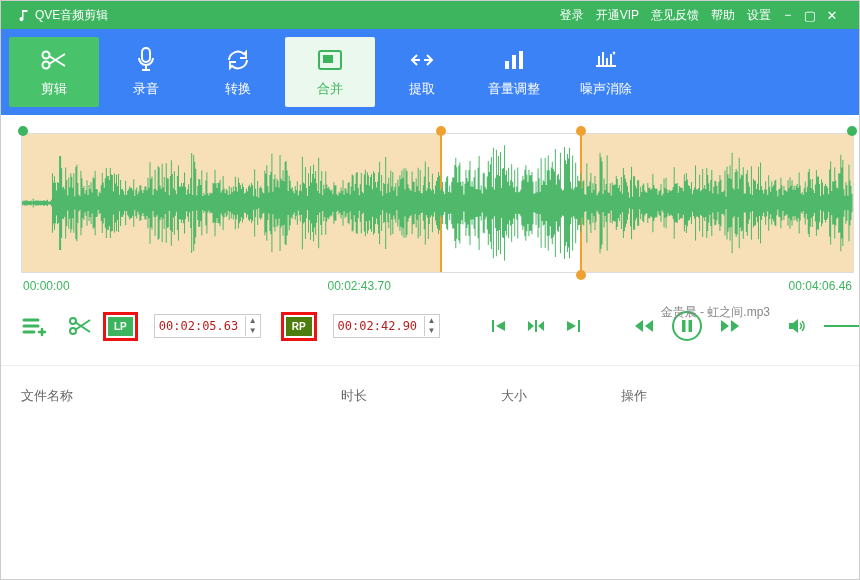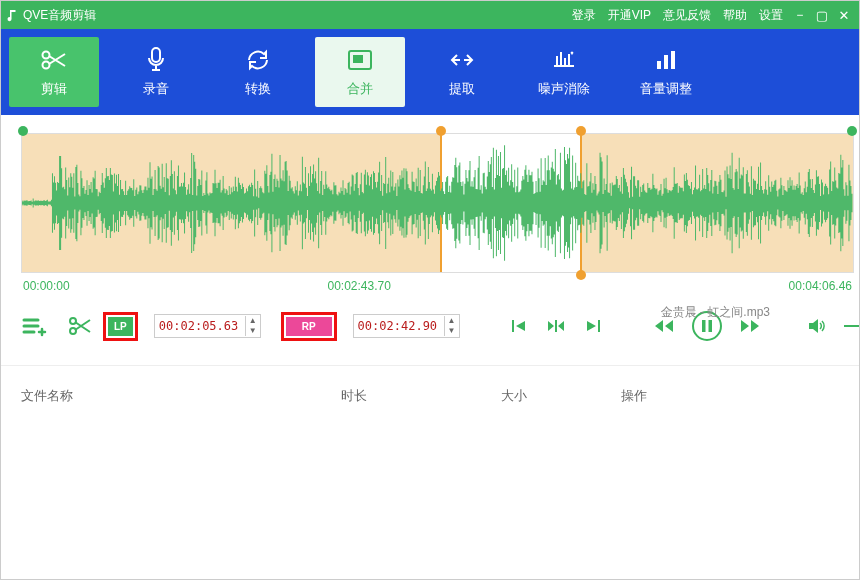--- a/index.html
+++ b/index.html
@@ -1,22 +1,22 @@
 <!DOCTYPE html>
 <html><head>
 <meta charset="utf-8">
 <style>
 * { margin: 0; padding: 0; box-sizing: border-box; font-family: "Microsoft YaHei", Arial, sans-serif; }
 body { width: 860px; height: 580px; background: #fff; overflow: hidden; border: 1px solid #ccc; }
-.titlebar { background: #3cb55e; height: 28px; display: flex; align-items: center; padding: 0 4px; color: #fff; font-size: 12px; }
+.titlebar { background: #3cb55e; height: 28px; display: flex; align-items: center; padding: 0 16px; color: #fff; font-size: 12px; }
 .titlebar .title { display: flex; align-items: center; gap: 4px; }
 .titlebar .spacer { flex: 1; }
 .titlebar .tlink { margin: 0 6px; cursor: pointer; font-size: 12px; }
 .titlebar .wbtn { width: 22px; text-align: center; cursor: pointer; font-size: 13px; }
-.toolbar { background: #1d4ed8; height: 86px; display: flex; align-items: center; padding: 0 8px; gap: 12px; }
+.toolbar { background: #3b82f6; height: 86px; display: flex; align-items: center; padding: 0 8px; gap: 2px; }
 .tool { width: 90px; height: 70px; display: flex; flex-direction: column; align-items: center; justify-content: center; color: #fff; cursor: pointer; border-radius: 2px; gap: 6px; }
 .tool.active { background: #48c36c; }
 .tool.highlight { background: #eaf8ee; color: #3cb55e; }
 .tool .icon { height: 28px; display: flex; align-items: center; justify-content: center; }
 .tool .lbl { font-size: 13px; }
 .wave-area { padding: 18px 5px 4px 20px; position: relative; }
 .wave-box { position: relative; height: 140px; border: 1px solid #ddd; background: #fff; }
 .sel { position: absolute; top: 0; bottom: 0; background: #f7dfb8; }
 .sel.left { left: 0; width: 418px; }
 .sel.right { left: 558px; right: 0; }
@@ -24,21 +24,21 @@
 .handle.green { background: #3cb55e; }
 .handle.orange { background: #f0a030; }
 .vline { position: absolute; top: 0; bottom: 0; width: 2px; }
 .vline.orange { background: #f0a030; }
 .wave-svg { position: absolute; top: 0; left: 0; width: 100%; height: 100%; }
 .timescale { display: flex; justify-content: space-between; font-size: 12px; color: #3cb55e; padding: 6px 2px 0 2px; }
 .controls { display: flex; align-items: center; padding: 14px 20px 8px 20px; gap: 10px; font-size: 12px; color: #666; }
 .icon-btn { color: #3cb55e; cursor: pointer; display: flex; align-items: center; justify-content: center; }
 .redbox { border: 3px solid #e11; padding: 2px; display: flex; align-items: center; }
 .lp-badge { background: #3cb55e; color: #fff; font-weight: bold; font-size: 10px; padding: 4px 6px; cursor: pointer; }
-.rp-badge { background: #ec4899; color: #fff; font-weight: bold; font-size: 10px; padding: 4px 16px; cursor: pointer; }
+.rp-badge { background: #4d7c0f; color: #fff; font-weight: bold; font-size: 10px; padding: 4px 6px; cursor: pointer; }
 .time-input { display: flex; align-items: center; border: 1px solid #ccc; margin-left: 6px; }
 .time-input input { border: none; width: 90px; font-size: 12px; padding: 4px 4px; outline: none; color: #b91c1c; font-family: monospace; }
 .stepper { display: flex; flex-direction: column; border-left: 1px solid #ccc; }
 .stepper span { font-size: 8px; line-height: 8px; padding: 1px 3px; cursor: pointer; color: #666; }
 .transport { display: flex; align-items: center; gap: 18px; }
 .play-btn { width: 30px; height: 30px; border: 2px solid #3cb55e; border-radius: 50%; display: flex; align-items: center; justify-content: center; cursor: pointer; }
 .filename { font-size: 12px; color: #888; text-align: center; position: absolute; right: 90px; top: 304px; }
 .vol-slider { position: relative; width: 100px; height: 4px; }
 .vol-track { position: absolute; top: 0; left: 0; right: 0; height: 2px; background: #ddd; top: 1px; }
 .vol-fill { position: absolute; top: 1px; left: 0; height: 2px; background: #3cb55e; }
@@ -118,40 +118,40 @@
         <svg width="26" height="22" viewBox="0 0 26 22">
           <g stroke="#fff" stroke-width="2" fill="none">
             <path d="M3 11h8M15 11h8M8 6l-5 5 5 5M18 6l5 5-5 5"></path>
           </g>
         </svg>
       </span>
     <span class="lbl">提取</span>
   </div>
   <div class="tool">
     <span class="icon">
-        <svg width="26" height="24" viewBox="0 0 26 24">
-          <g stroke="#fff" stroke-width="2" fill="none">
-            <path d="M3 18h20M6 18V8M10 18V4M14 18V10M18 18V6"></path>
-            <path d="M20 4l2 2m0-2l-2 2" stroke-width="1.5"></path>
-          </g>
-        </svg>
-      </span>
-    <span class="lbl">噪声消除</span>
-  </div>
-  <div class="tool">
-    <span class="icon">
         <svg width="24" height="22" viewBox="0 0 24 22">
           <g fill="#fff">
             <rect x="3" y="12" width="4" height="8"></rect>
             <rect x="10" y="6" width="4" height="14"></rect>
             <rect x="17" y="2" width="4" height="18"></rect>
           </g>
         </svg>
       </span>
     <span class="lbl">音量调整</span>
+  </div>
+  <div class="tool">
+    <span class="icon">
+        <svg width="26" height="24" viewBox="0 0 26 24">
+          <g stroke="#fff" stroke-width="2" fill="none">
+            <path d="M3 18h20M6 18V8M10 18V4M14 18V10M18 18V6"></path>
+            <path d="M20 4l2 2m0-2l-2 2" stroke-width="1.5"></path>
+          </g>
+        </svg>
+      </span>
+    <span class="lbl">噪声消除</span>
   </div>
 </div>
 
 <div class="wave-area">
   <div class="wave-box">
     <div class="sel left"></div>
     <div class="sel right"></div>
     <div class="vline orange" style="left:418px"></div>
     <div class="vline orange" style="left:558px"></div>
     <div class="handle green" style="left:-4px"></div>

